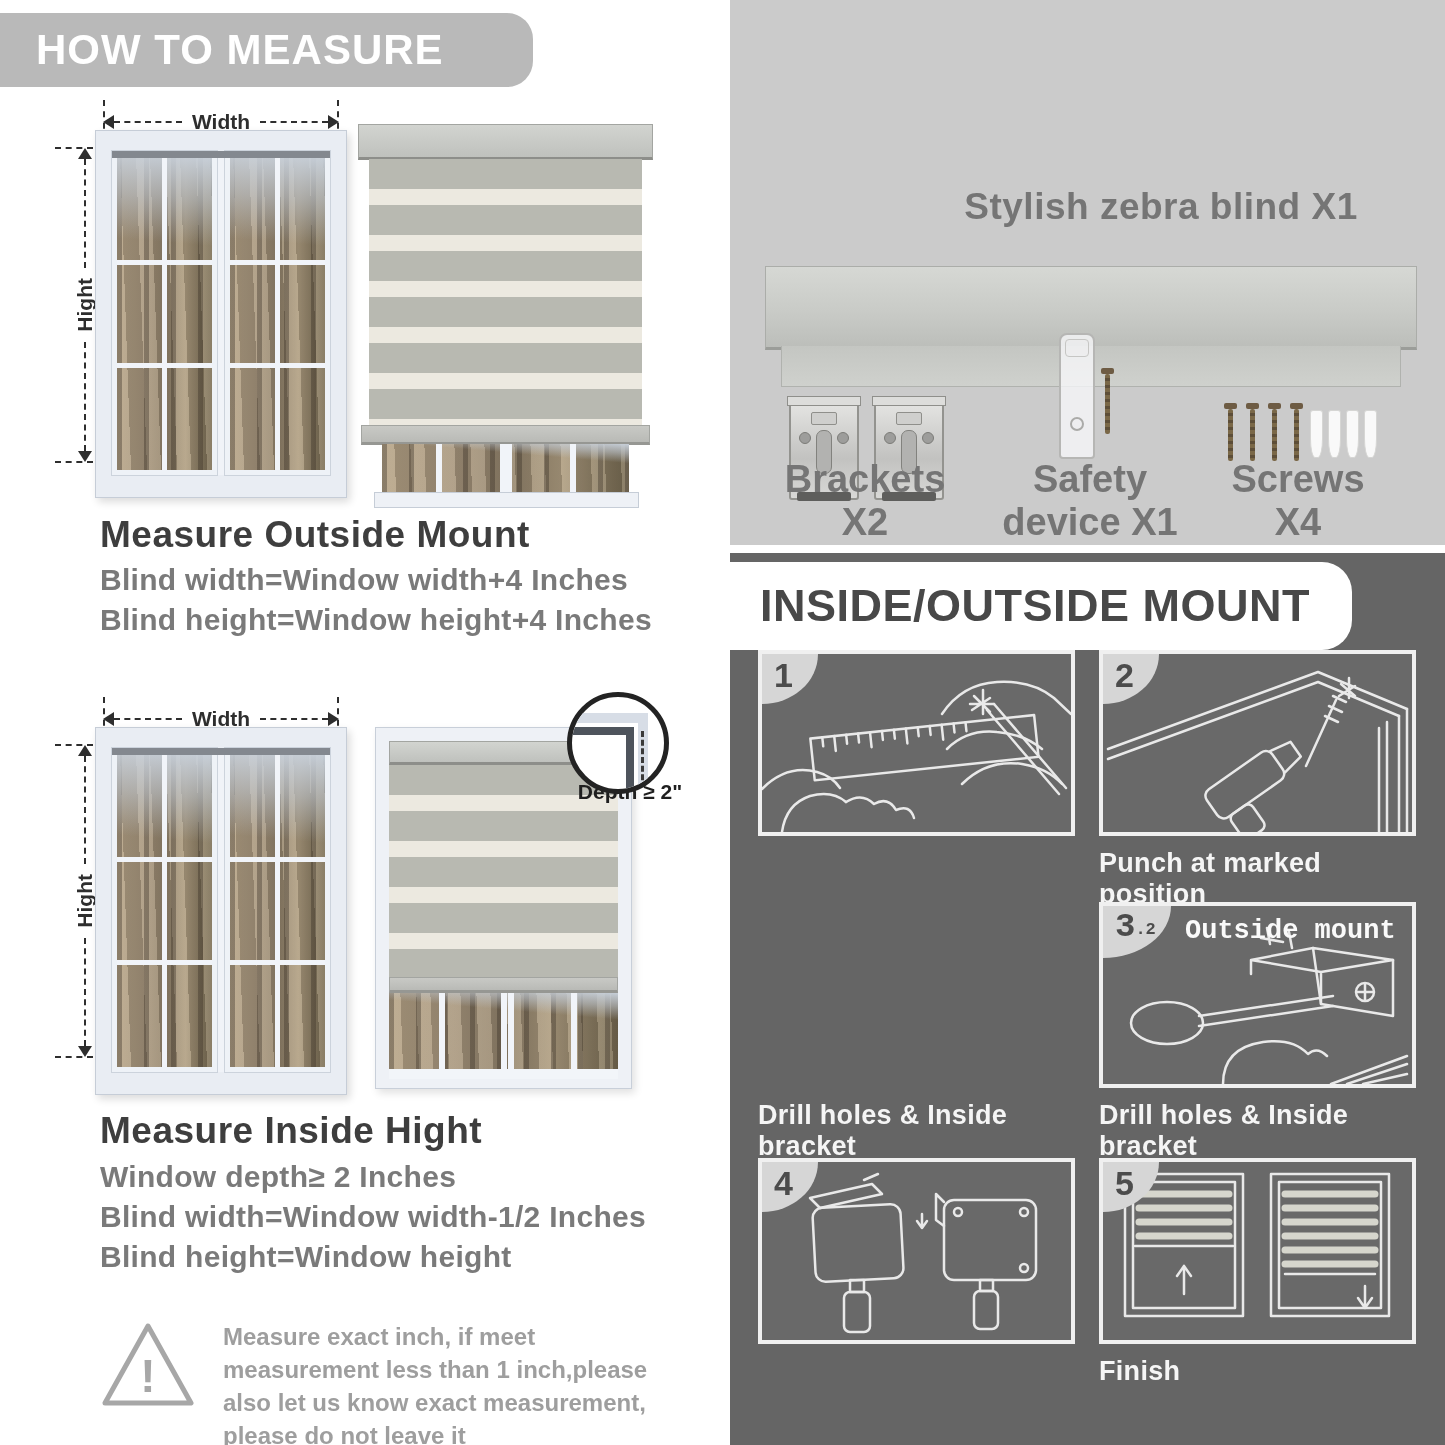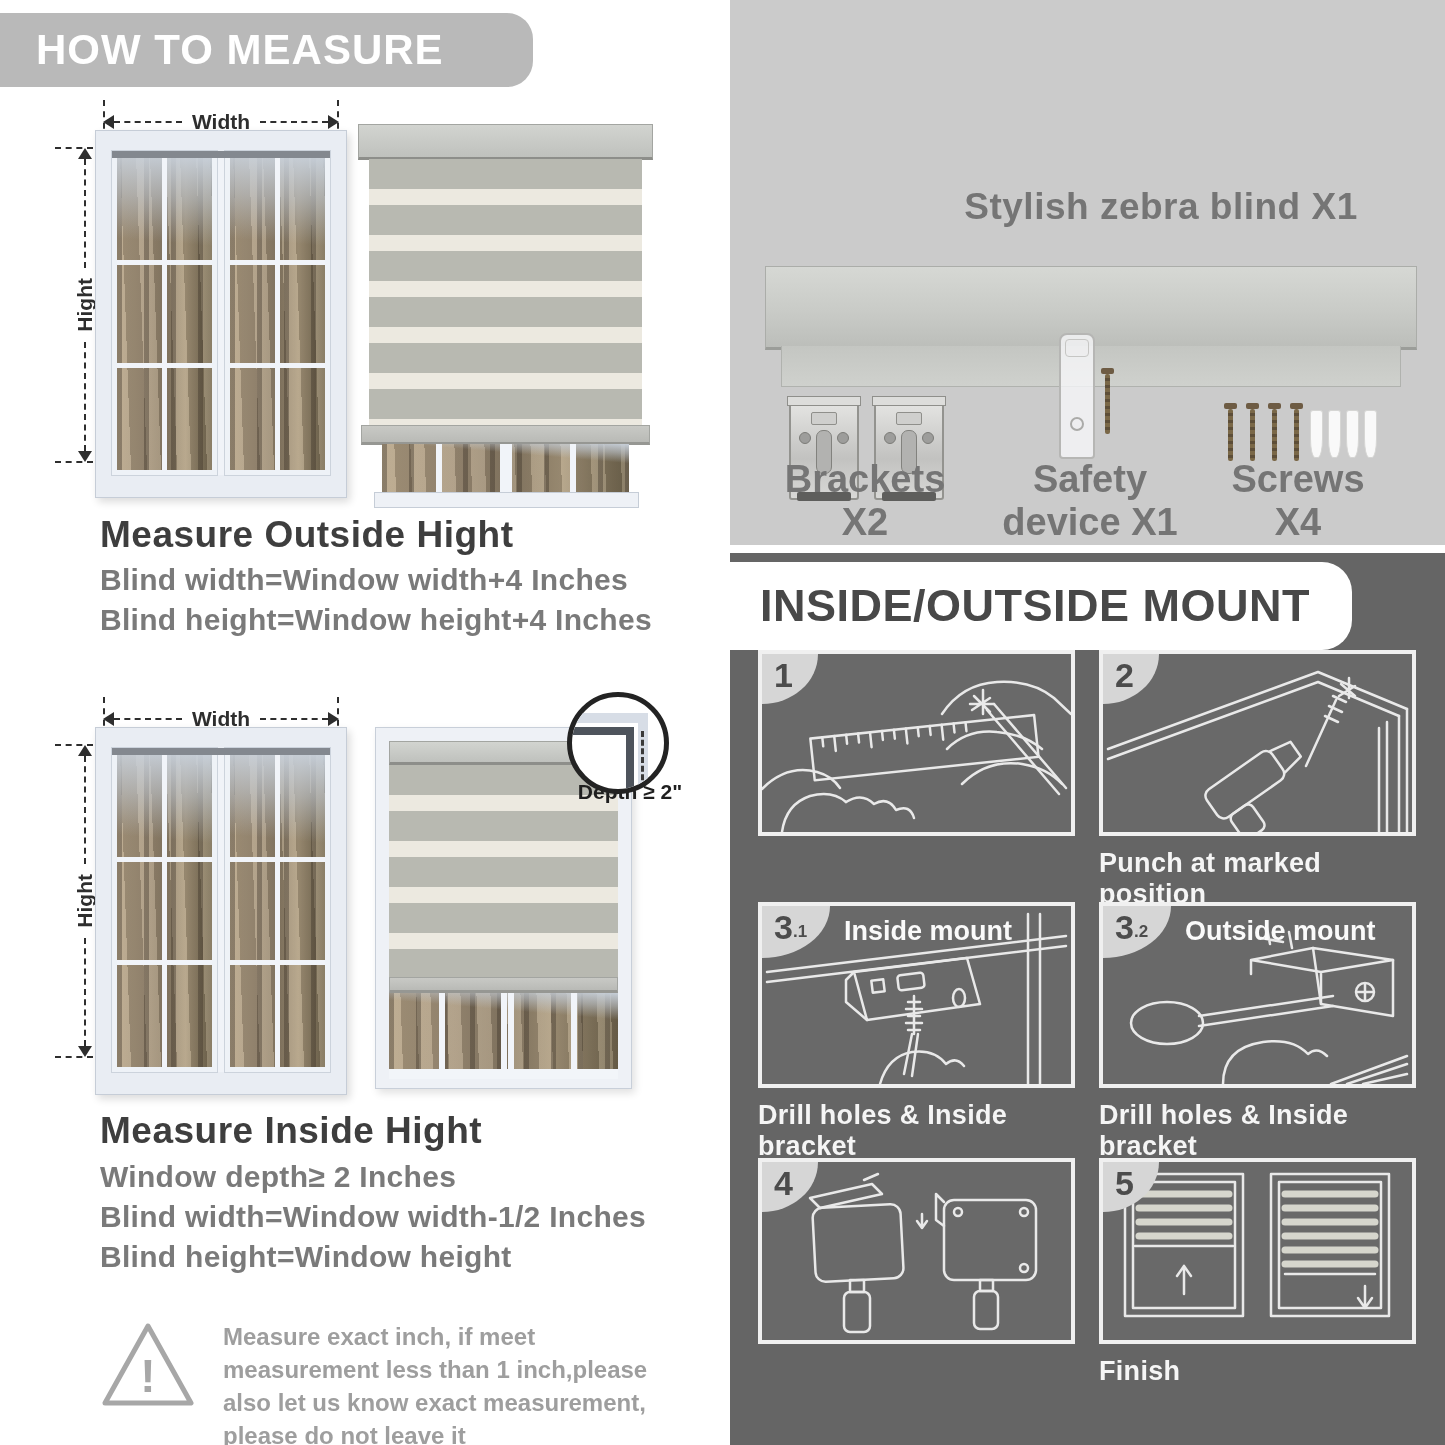--- a/index.html
+++ b/index.html
@@ -150,21 +150,21 @@
     <div class="abs" style="left:24px;top:322px;width:247px;height:48px;overflow:hidden;">
       <div class="glass"></div>
       <div class="pm" style="left:54px;"></div>
       <div class="pm" style="left:118px;"></div>
       <div class="pm" style="left:124px;"></div>
       <div class="pm" style="left:188px;"></div>
     </div>
     <div class="abs" style="left:16px;top:370px;width:263px;height:14px;background:#eef1f6;border:1px solid #c6cdd7;"></div>
   </div>
 
-  <div class="abs h-heading" style="left:100px;top:514px;">Measure Outside Hight</div>
+  <div class="abs h-heading" style="left:100px;top:514px;">Measure Outside Mount</div>
   <div class="abs h-line" style="left:100px;top:563px;">Blind width=Window width+4 Inches</div>
   <div class="abs h-line" style="left:100px;top:603px;">Blind height=Window height+4 Inches</div>
 
   <div class="abs dimh" style="left:103px;top:703px;width:236px;height:32px;">
     <div class="ah-l"></div>
     <div class="seg"></div>
     <div class="lbl">Width</div>
     <div class="seg"></div>
     <div class="ah-r"></div>
   </div>
@@ -317,41 +317,23 @@
             <path d="M180 112 L202 116 L202 134 L180 138"></path>
             <rect x="108" y="142" width="26" height="30" rx="6"></rect>
           </g>
           <path d="M203 112 L233 46 M222 62l13 6 M226 52l13 6 M230 42l13 6"></path>
           <path d="M238 30l14 12 M252 32l-16 10 M246 24v20"></path>
         </svg>
       </div>
     </div>
     <div class="step-caption" style="left:369px;top:295px;">Punch at  marked position</div>
 
-    <div class="step-panel" style="left:28px;top:349px;">
-      <div class="badge wide"><span class="n">3</span><span class="s">.1</span></div>
-      <div class="step-label">Inside mount</div>
-      <div class="art">
-        <svg width="309" height="178" viewBox="0 0 309 178" fill="none" stroke="#e9e9e9" stroke-width="2.5" stroke-linecap="round" stroke-linejoin="round">
-          <path d="M5 66 L304 30 M5 76 L304 40"></path>
-          <path d="M266 8 L266 178 M278 8 L278 178"></path>
-          <path d="M92 66 L205 52 L218 98 L105 114 Z"></path>
-          <path d="M92 66 L84 74 L84 96 L105 114"></path>
-          <rect x="136" y="68" width="26" height="15" rx="3" transform="rotate(-7 149 76)"></rect>
-          <rect x="110" y="74" width="12" height="12" transform="rotate(-7 116 80)"></rect>
-          <ellipse cx="197" cy="92" rx="6" ry="9"></ellipse>
-          <path d="M152 90 V128 M146 96h12 M144 103h16 M146 110h12 M144 117h16 M146 124h12"></path>
-          <path d="M150 128 L142 168 M156 128 L150 170"></path>
-          <path d="M118 178 Q126 150 150 146 Q172 143 184 158 Q194 150 202 160"></path>
-        </svg>
-      </div>
-    </div>
     <div class="step-caption" style="left:28px;top:547px;">Drill holes &amp;  Inside bracket</div>
 
-    <div class="step-panel" style="left:369px;top:349px;">
+    <div class="step-panel" style="left:369px;top:349px;font-family:Liberation Mono, monospace;">
       <div class="badge wide"><span class="n">3</span><span class="s">.2</span></div>
       <div class="step-label">Outside mount</div>
       <div class="art">
         <svg width="309" height="178" viewBox="0 0 309 178" fill="none" stroke="#e9e9e9" stroke-width="2.5" stroke-linecap="round" stroke-linejoin="round">
           <path d="M210 42 L290 54 L290 110 L218 98 Z"></path>
           <path d="M210 42 L148 54 L148 68 M148 54 L218 66 L218 98 M218 66 L290 54"></path>
           <path d="M158 32l22 4 M164 22l3 16 M186 26l3 16"></path>
           <circle cx="262" cy="86" r="9"></circle>
             <path d="M255 86h14 M262 79v14"></path>
           <path d="M96 110 L230 90 M96 120 L230 100"></path>

